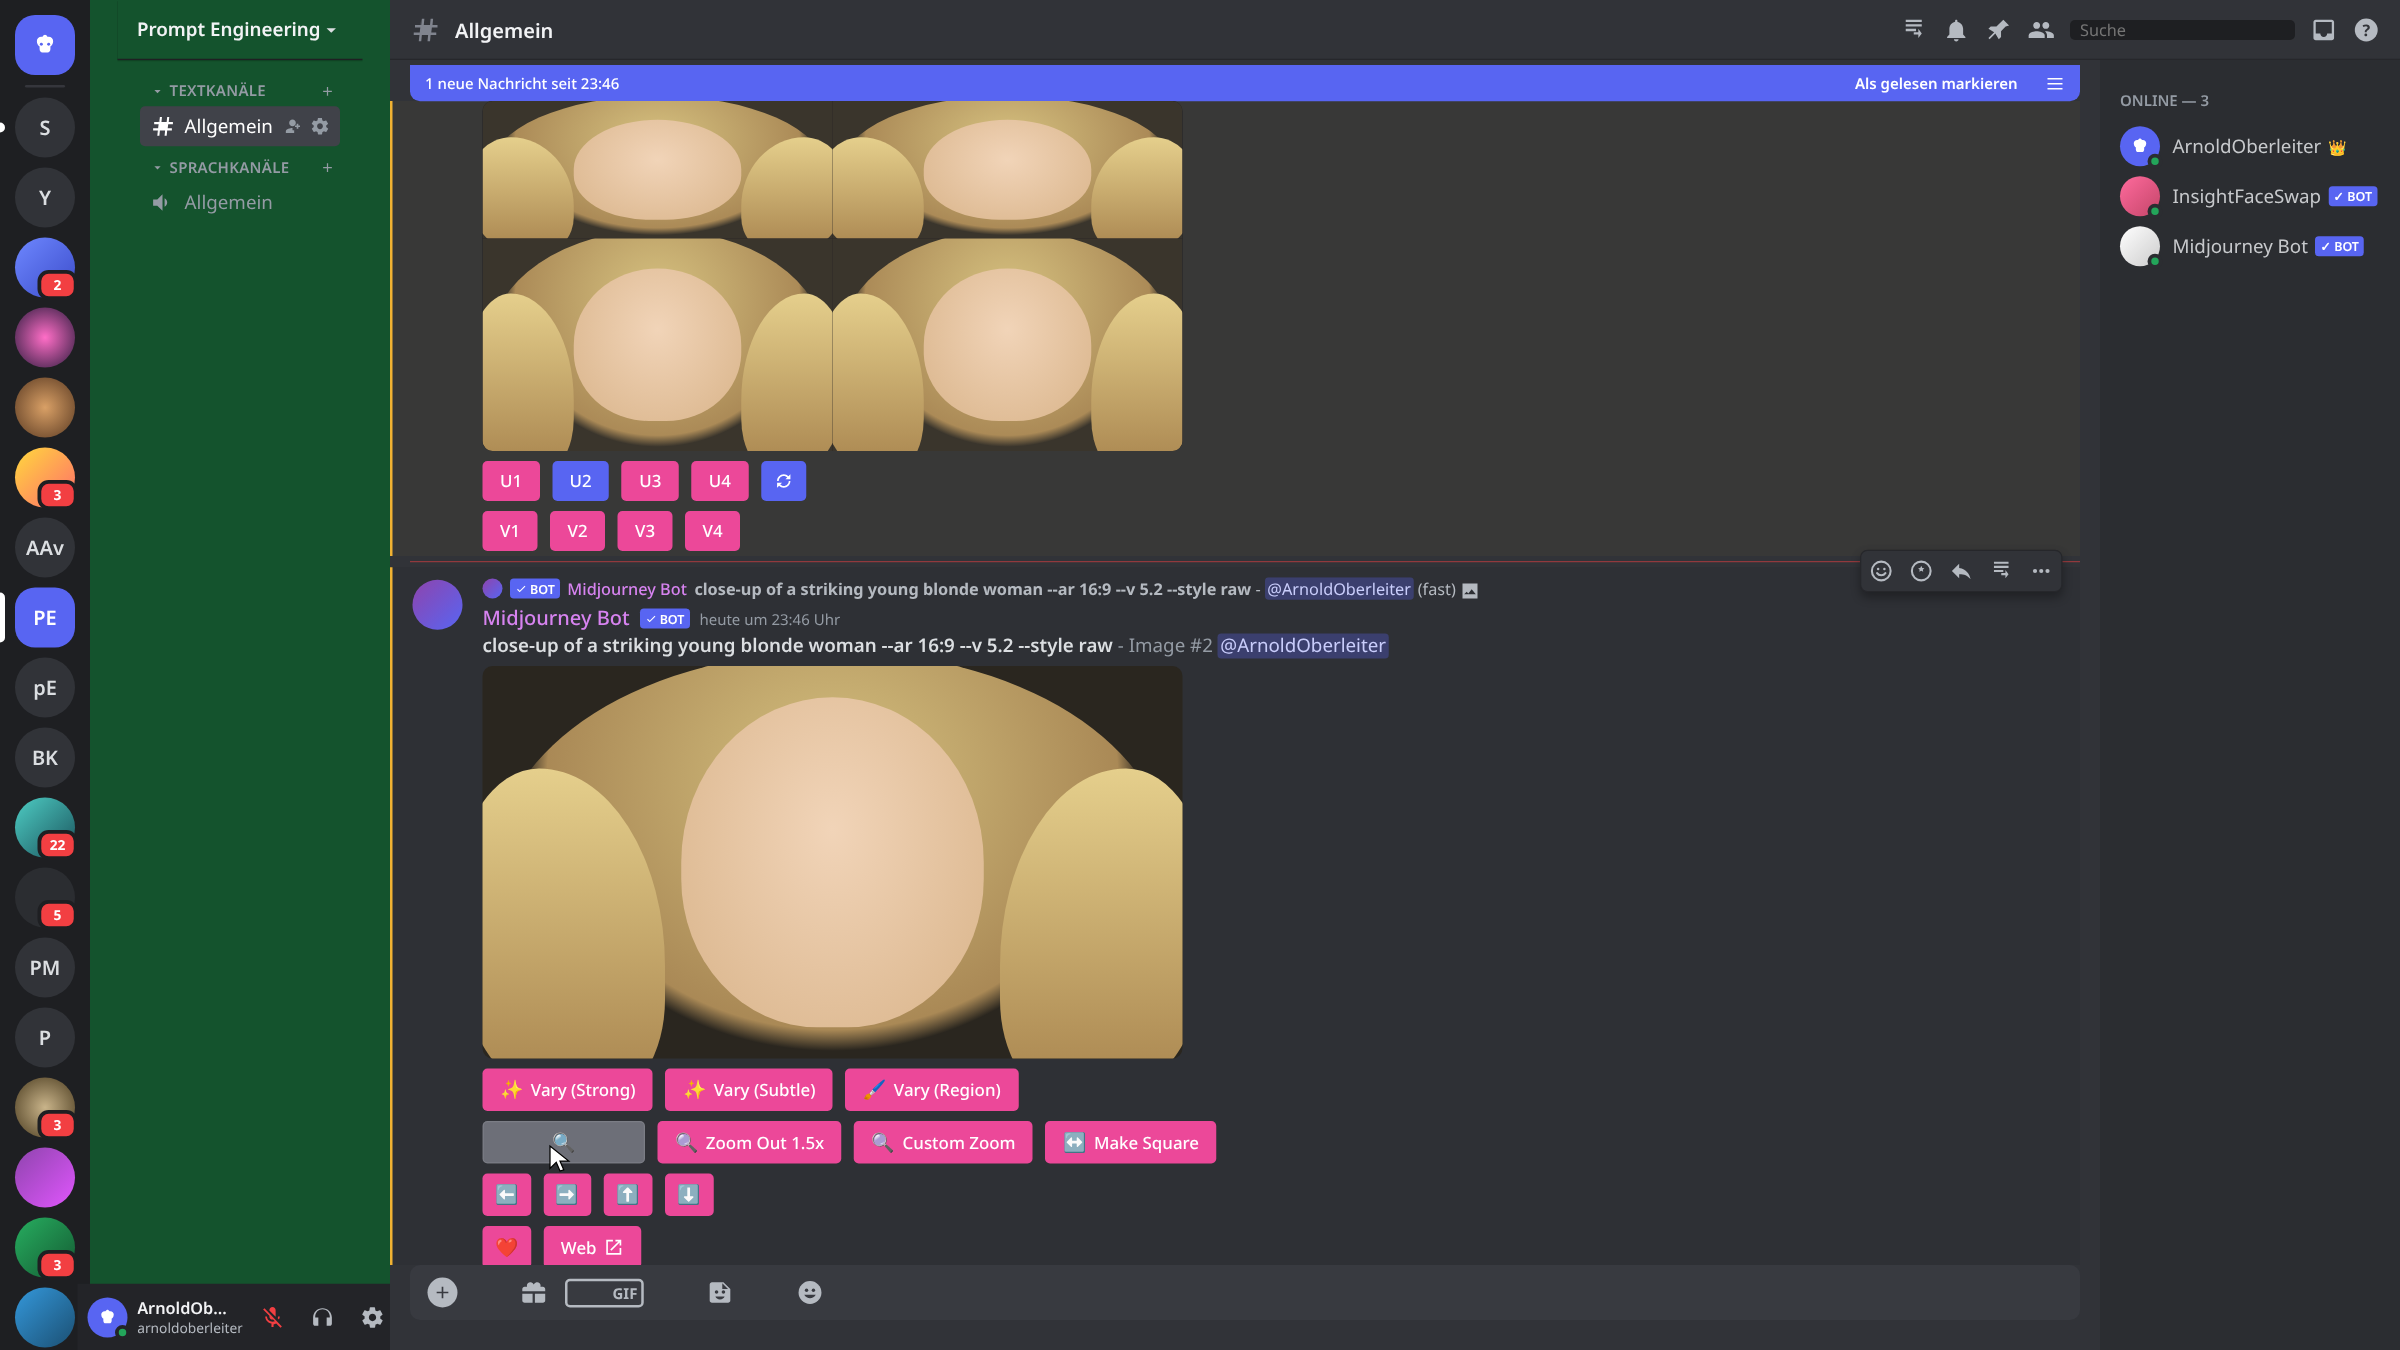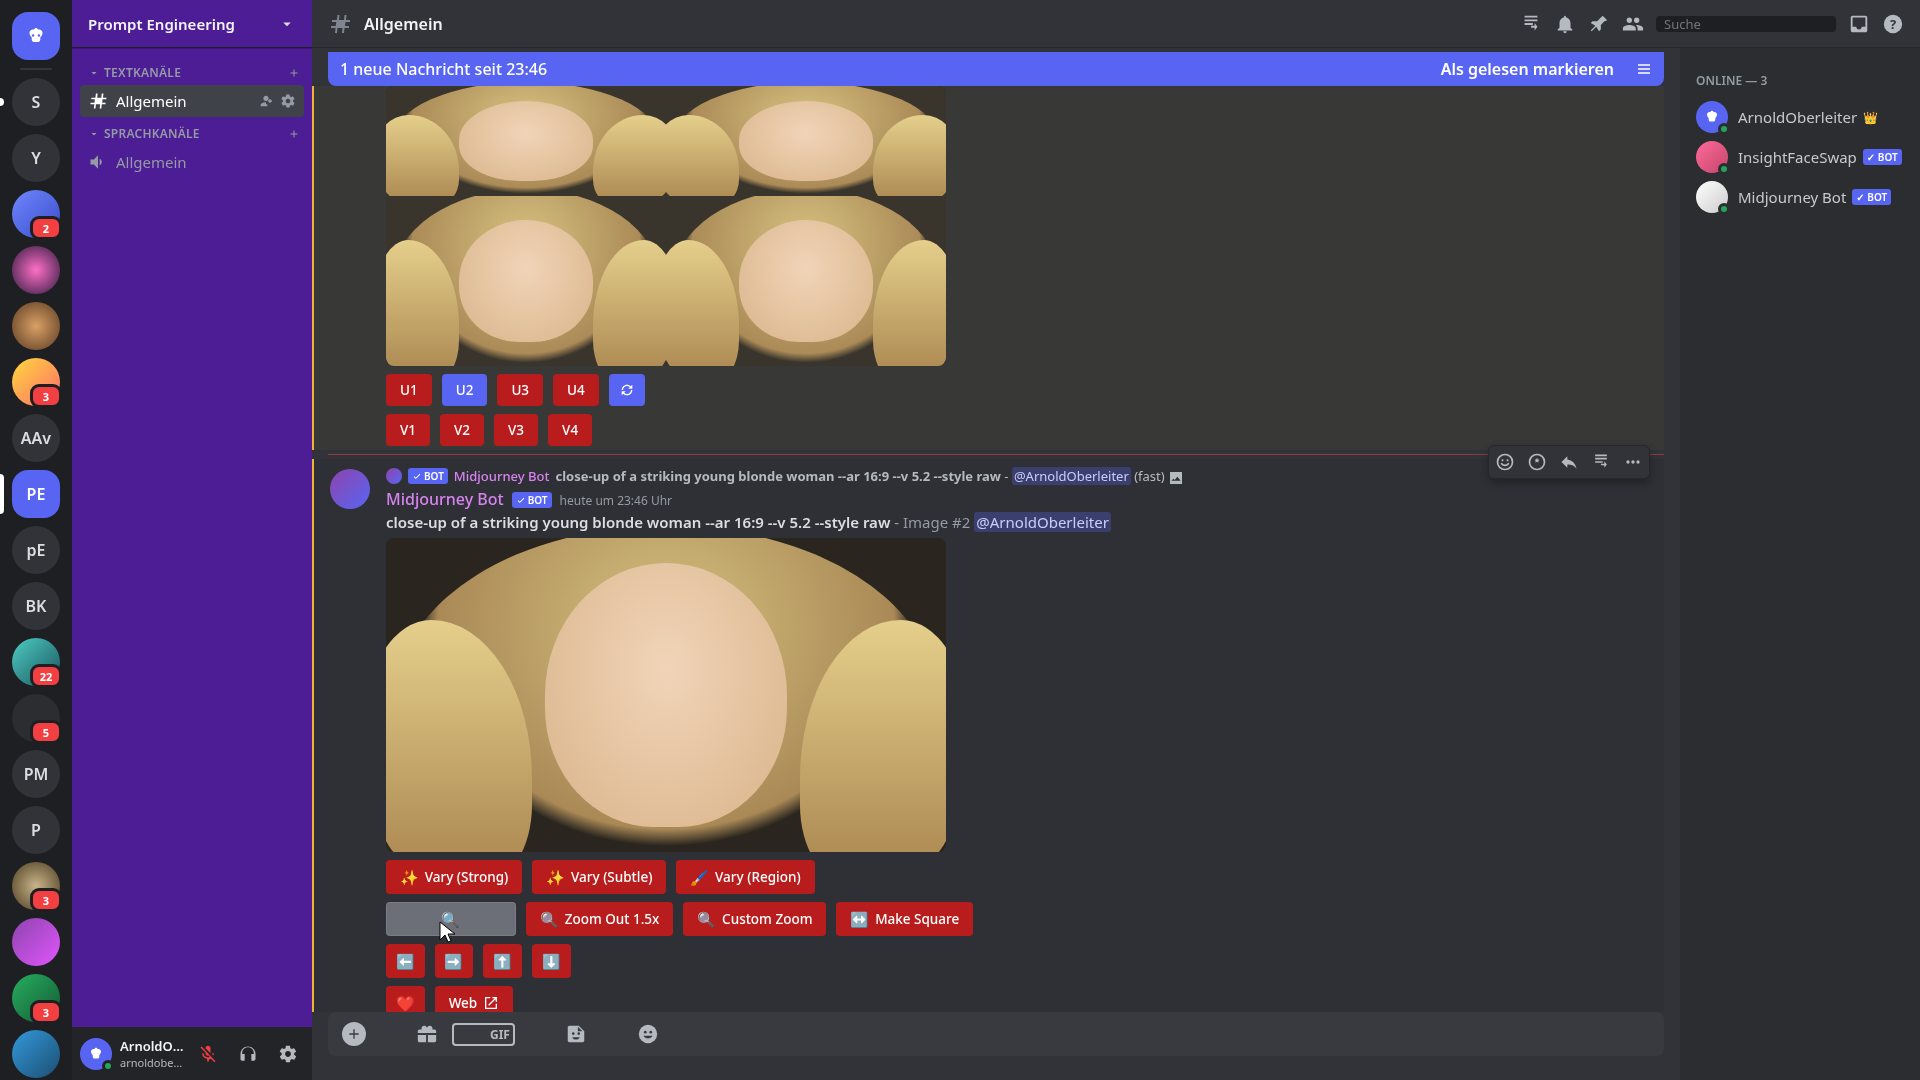--- a/index.html
+++ b/index.html
@@ -21,21 +21,21 @@
 .guild.img3 { background:radial-gradient(circle,#d9a066,#5a3a22); }
 .guild.img4 { background:linear-gradient(135deg,#ffd93d,#ff6b6b); }
 .guild.img5 { background:linear-gradient(135deg,#4ecdc4,#1a535c); }
 .guild.img6 { background:#2b2d31; }
 .guild.img7 { background:radial-gradient(circle,#c9b48a,#4a3b1f); }
 .guild.img8 { background:linear-gradient(135deg,#8e44ad,#e056fd); }
 .guild.img9 { background:linear-gradient(135deg,#27ae60,#145a32); }
 .guild.img10 { background:linear-gradient(135deg,#3498db,#1b4f72); }
 
 
-.channel-sidebar { width:240px; background:#4c1d95; display:flex; flex-direction:column; }
+.channel-sidebar { width:240px; background:#14532d; display:flex; flex-direction:column;align-items:center; }
 .server-header { height:48px; display:flex; align-items:center; justify-content:space-between; padding:0 16px; border-bottom:1px solid #1f2023; box-shadow:0 1px 0 rgba(0,0,0,.2); }
 .server-header .name { font-weight:600; color:#f2f3f5; font-size:15px; }
 .server-header svg { width:18px; height:18px; color:#dbdee1; }
 .channels { flex:1; padding:8px 8px 0 8px; overflow:auto; }
 .cat-header { display:flex; align-items:center; justify-content:space-between; padding:8px 4px 4px 8px; color:#949ba4; font-size:12px; font-weight:600; letter-spacing:.02em; text-transform:uppercase; cursor:pointer; }
 .cat-header .lft { display:flex; align-items:center; gap:4px; }
 .cat-header svg { width:12px; height:12px; }
 .channel-item { display:flex; align-items:center; gap:8px; padding:6px 8px; border-radius:4px; color:#949ba4; cursor:pointer; font-size:15px; }
 .channel-item.selected { background:#404249; color:#fff; }
 .channel-item svg { width:20px; height:20px; }
@@ -60,21 +60,21 @@
 .chan-header .title { font-weight:600; color:#f2f3f5; font-size:16px; }
 .chan-header .spacer { flex:1; }
 .chan-header .icon-btn { color:#b5bac1; cursor:pointer; display:flex; }
 .chan-header .icon-btn svg { width:22px; height:22px; }
 .search-box { display:flex; align-items:center; background:#1e1f22; border-radius:4px; padding:0 8px; height:16px; width:180px; }
 .search-box input { background:transparent; border:none; outline:none; color:#dbdee1; font-size:13px; flex:1; }
 .search-box svg { width:16px; height:16px; color:#949ba4; }
 
 .content-row { flex:1; display:flex; min-height:0; }
 .messages { flex:1; display:flex; flex-direction:column; min-width:0; position:relative; }
-.new-msg-bar { margin:4px 16px 0 16px; background:#5865f2; color:#fff; display:flex; align-items:center; justify-content:space-between; padding:6px 12px; border-radius:0 0 8px 8px; font-size:16px; font-weight:500; }
+.new-msg-bar { margin:4px 16px 0 16px; background:#5865f2; color:#fff; display:flex; align-items:center; justify-content:space-between; padding:6px 12px; border-radius:0 0 8px 8px; font-size:12px; font-weight:500; }
 .new-msg-bar .mark { display:flex; align-items:center; gap:22px; font-weight:600; cursor:pointer; }
 .new-msg-bar svg { width:16px; height:16px; }
 
 .scroll { flex:1; overflow:auto; padding:0 16px 12px 16px; }
 .msg-block { display:flex; gap:16px; padding:8px 0 4px 0; position:relative; border-left:2px solid transparent; margin-left:-16px; padding-left:16px; }
 .msg-block.highlight { border-left-color:#f0b232; background:rgba(240,178,50,.04); }
 .msg-block.hovered { background:#2e3035; }
 .msg-block .avatar { width:40px; height:40px; border-radius:50%; background:linear-gradient(135deg,#8e44ad,#5865f2); flex-shrink:0; margin-top:2px; }
 .msg-block .body { flex:1; min-width:0; }
 .reply-line { display:flex; align-items:center; gap:6px; font-size:13px; color:#b5bac1; margin-bottom:2px; margin-left:56px; }
@@ -96,21 +96,21 @@
 .grid2x2 .cell { background:#3a352c; position:relative; overflow:hidden; }
 .face { position:absolute; inset:-10%; }
 .face .skin { position:absolute; left:30%; top:20%; width:40%; height:60%; background:radial-gradient(ellipse at 50% 40%,#f1d4b8,#d9b48a); border-radius:50% 50% 45% 45%; }
 .face .hair { position:absolute; left:10%; top:5%; width:80%; height:90%; background:radial-gradient(ellipse at 50% 30%,#e8d28a,#b8945c 60%,transparent 65%); border-radius:50%; opacity:.9; }
 .face .hair2 { position:absolute; left:5%; top:30%; width:25%; height:70%; background:linear-gradient(#e5cf8c,#a8844e); border-radius:40% 60% 30% 50%; }
 .face .hair3 { position:absolute; right:5%; top:30%; width:25%; height:70%; background:linear-gradient(#e5cf8c,#a8844e); border-radius:60% 40% 50% 30%; }
 .single-img { width:560px; height:314px; border-radius:8px; overflow:hidden; background:#2a261f; position:relative; }
 .single-img .face .skin { left:32%; top:15%; width:36%; height:70%; }
 
 .btn-row { display:flex; gap:10px; margin-top:8px; flex-wrap:wrap; }
-.dbtn { background:#b91c1c; color:#fff; border:none; border-radius:4px; padding:7px 14px; font-size:13.5px; font-weight:500; cursor:pointer; display:inline-flex; align-items:center; gap:6px; }
+.dbtn { background:#ec4899; color:#fff; border:none; border-radius:4px; padding:7px 14px; font-size:13.5px; font-weight:500; cursor:pointer; display:inline-flex; align-items:center; gap:6px; }
 .dbtn.primary { background:#5865f2; }
 .dbtn.pressed { background:#6d6f78; box-shadow:inset 0 0 0 1px rgba(255,255,255,.1); }
 .dbtn svg { width:16px; height:16px; }
 .dbtn.icon-only { padding:7px 10px; }
 .dbtn .emoji { font-size:15px; }
 
 .hover-actions { position:absolute; top:-14px; right:14px; display:flex; background:#313338; border:1px solid #26272b; border-radius:6px; box-shadow:0 4px 8px rgba(0,0,0,.3); }
 .hover-actions .ha { width:32px; height:32px; display:flex; align-items:center; justify-content:center; color:#b5bac1; cursor:pointer; }
 .hover-actions .ha svg { width:20px; height:20px; }
 

